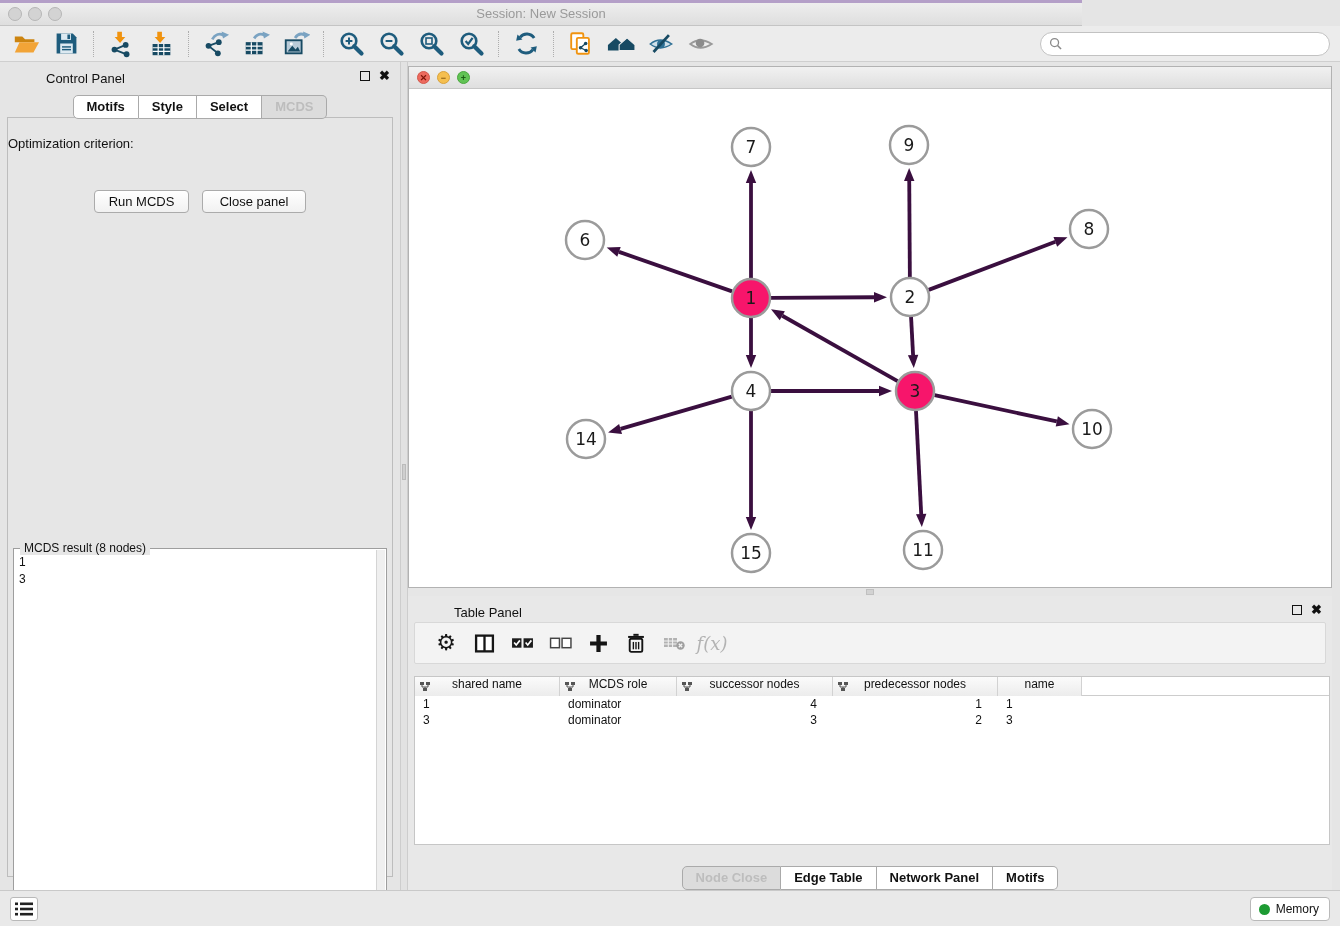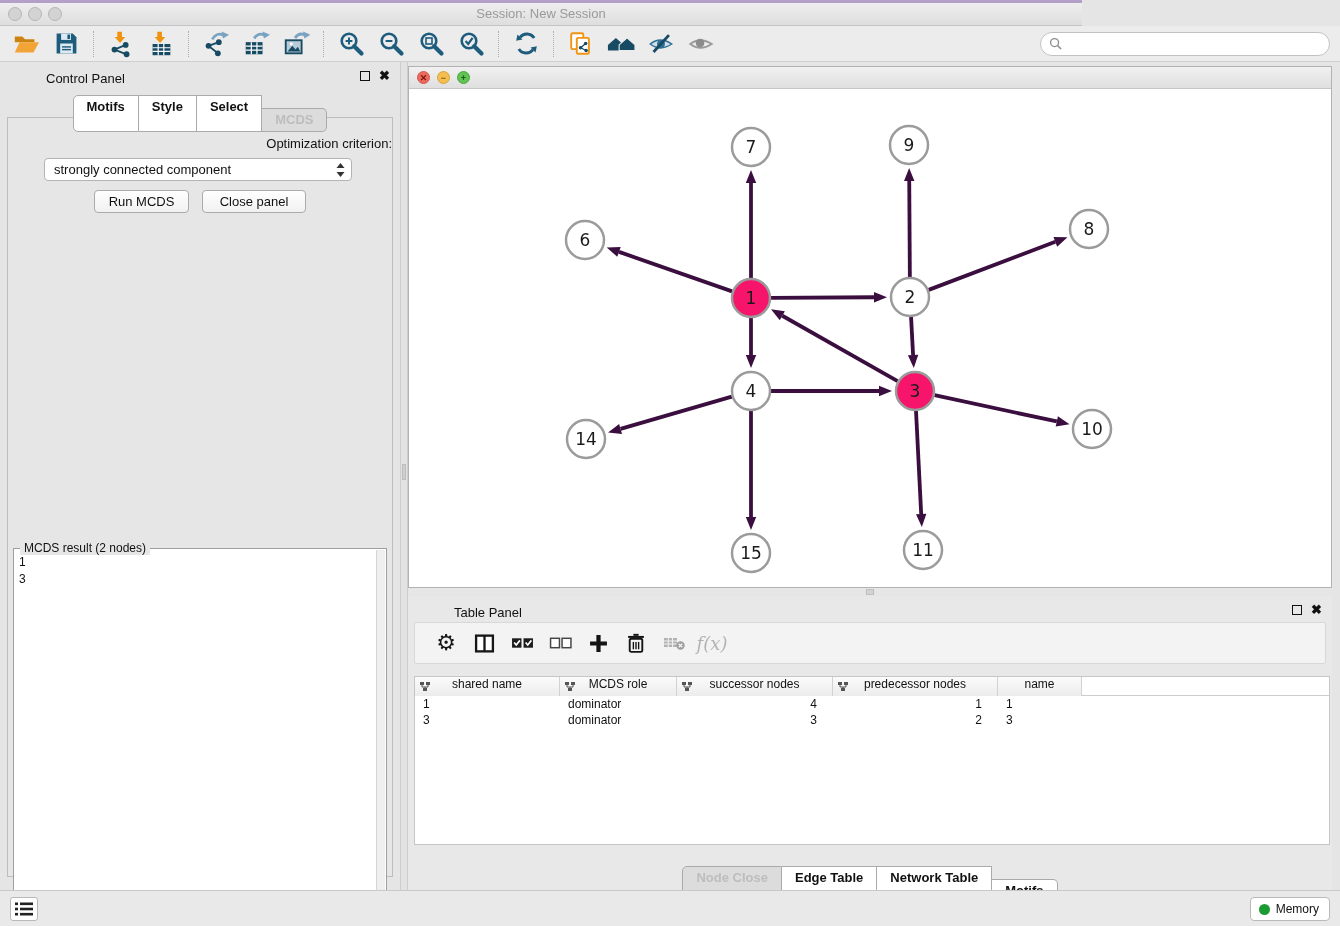--- a/index.html
+++ b/index.html
@@ -29,25 +29,25 @@
 #control-panel { position:absolute; left:0; top:62px; width:400px; height:828px; }
 .panel-header { position:relative; height:28px;margin-left:32px; }
 .panel-header .ph-title { position:absolute; left:14px; top:9px; font-size:13px; color:#111; }
 .ph-icons { position:absolute; right:10px; top:9px; display:flex; gap:9px; align-items:center; }
 .float-icon { width:10px; height:10px; border:1.6px solid #111; display:inline-block; }
 .close-icon { font-size:13px; font-weight:bold; color:#111; line-height:10px; }
 #cp-tabs { position:absolute; left:0; top:33px; width:400px; display:flex; justify-content:center; z-index:2; }
 .tab { font-size:13px; font-weight:bold; color:#111; background:#fff; border:1px solid #aaa;
   border-left:none; padding:3px 13px 4px; cursor:default; }
 .tab:first-child { border-left:1px solid #aaa; border-radius:5px 0 0 5px; }
-.tab:last-child { border-radius:0 5px 5px 0;margin-top:13px; }
+.tab:last-child { border-radius:0 5px 5px 0; }
 .tab.active { background:#dcdcdc; color:#bdbdbd; }
 #cp-pane { position:absolute; left:7px; top:55px; width:386px; height:760px;
   background:#e6e6e6; border:1px solid #bdbdbd; }
-#opt-label { position:absolute; left:0; top:18px; width:100%; text-align:right; font-size:13px; color:#111; }
+#opt-label { position:absolute; left:0; top:18px; width:100%; text-align:left; font-size:13px; color:#111; }
 #criterion-select { position:absolute; left:36px; top:40px; width:308px; height:23px; background:#fff;
   border:1px solid #b4b4b4; border-radius:4px; display:flex; align-items:center;
   padding:0 6px 0 9px; font-size:13px; color:#111; cursor:default; }
 #criterion-select .sel-text { flex:1; }
 .btn { position:absolute; top:72px; height:23px; background:linear-gradient(#ffffff,#f1f1f1);
   border:1px solid #ababab; border-radius:4px; font-size:13px; color:#111;
   display:flex; align-items:center; justify-content:center; cursor:default; }
 #run-btn { left:86px; width:95px; }
 #closep-btn { left:194px; width:104px; }
 #result-box { position:absolute; left:5px; top:430px; width:374px; height:382px;
@@ -280,31 +280,24 @@
       </span>
     </div>
     <div id="cp-tabs">
         <div class="tab">Motifs</div>
         <div class="tab">Style</div>
         <div class="tab">Select</div>
         <div class="tab active">MCDS</div>
       </div>
     <div id="cp-pane">
       <div id="opt-label">Optimization criterion:</div>
-      <div id="criterion-select">
-        <span class="sel-text">strongly connected component</span>
-        <svg width="9" height="14" viewBox="0 0 9 14">
-          <path d="M4.5 0 8.5 5H.5Z" fill="#333"></path>
-            <path d="M4.5 14 .5 9h8Z" fill="#333"></path>
-        </svg>
-      </div>
       <div class="btn" id="run-btn">Run MCDS</div>
       <div class="btn" id="closep-btn">Close panel</div>
       <div id="result-box">
-        <span id="result-legend">MCDS result (2 nodes)</span>
+        <span id="result-legend">MCDS result (8 nodes)</span>
         <div id="result-lines">
             <div>1</div>
             <div>3</div>
           </div>
         <div id="result-scroll"></div>
       </div>
     </div>
   </div>
 
   <div id="v-splitter">
@@ -498,21 +491,21 @@
             <div class="td" style="width: 117px; text-align: left; padding: 0px 0px 0px 8px;">dominator</div>
             <div class="td" style="width: 156px; text-align: right; padding: 0px 16px 0px 0px;">3</div>
             <div class="td" style="width: 165px; text-align: right; padding: 0px 16px 0px 0px;">2</div>
             <div class="td" style="width: 84px; text-align: left; padding: 0px 0px 0px 8px;">3</div>
           </div>
         </div>
     </div>
     <div id="tp-tabs">
         <div class="tab active">Node Close</div>
         <div class="tab">Edge Table</div>
-        <div class="tab">Network Table</div>
+        <div class="tab">Network Panel</div>
         <div class="tab">Motifs</div>
       </div>
   </div>
 
   <div id="status-bar">
     <div id="list-btn">
       <svg width="20" height="16" viewBox="0 0 20 16">
         <g fill="#222">
           <rect x="1" y="1.5" width="3" height="2.6"></rect>
             <rect x="6" y="1.5" width="13" height="2.6"></rect>

